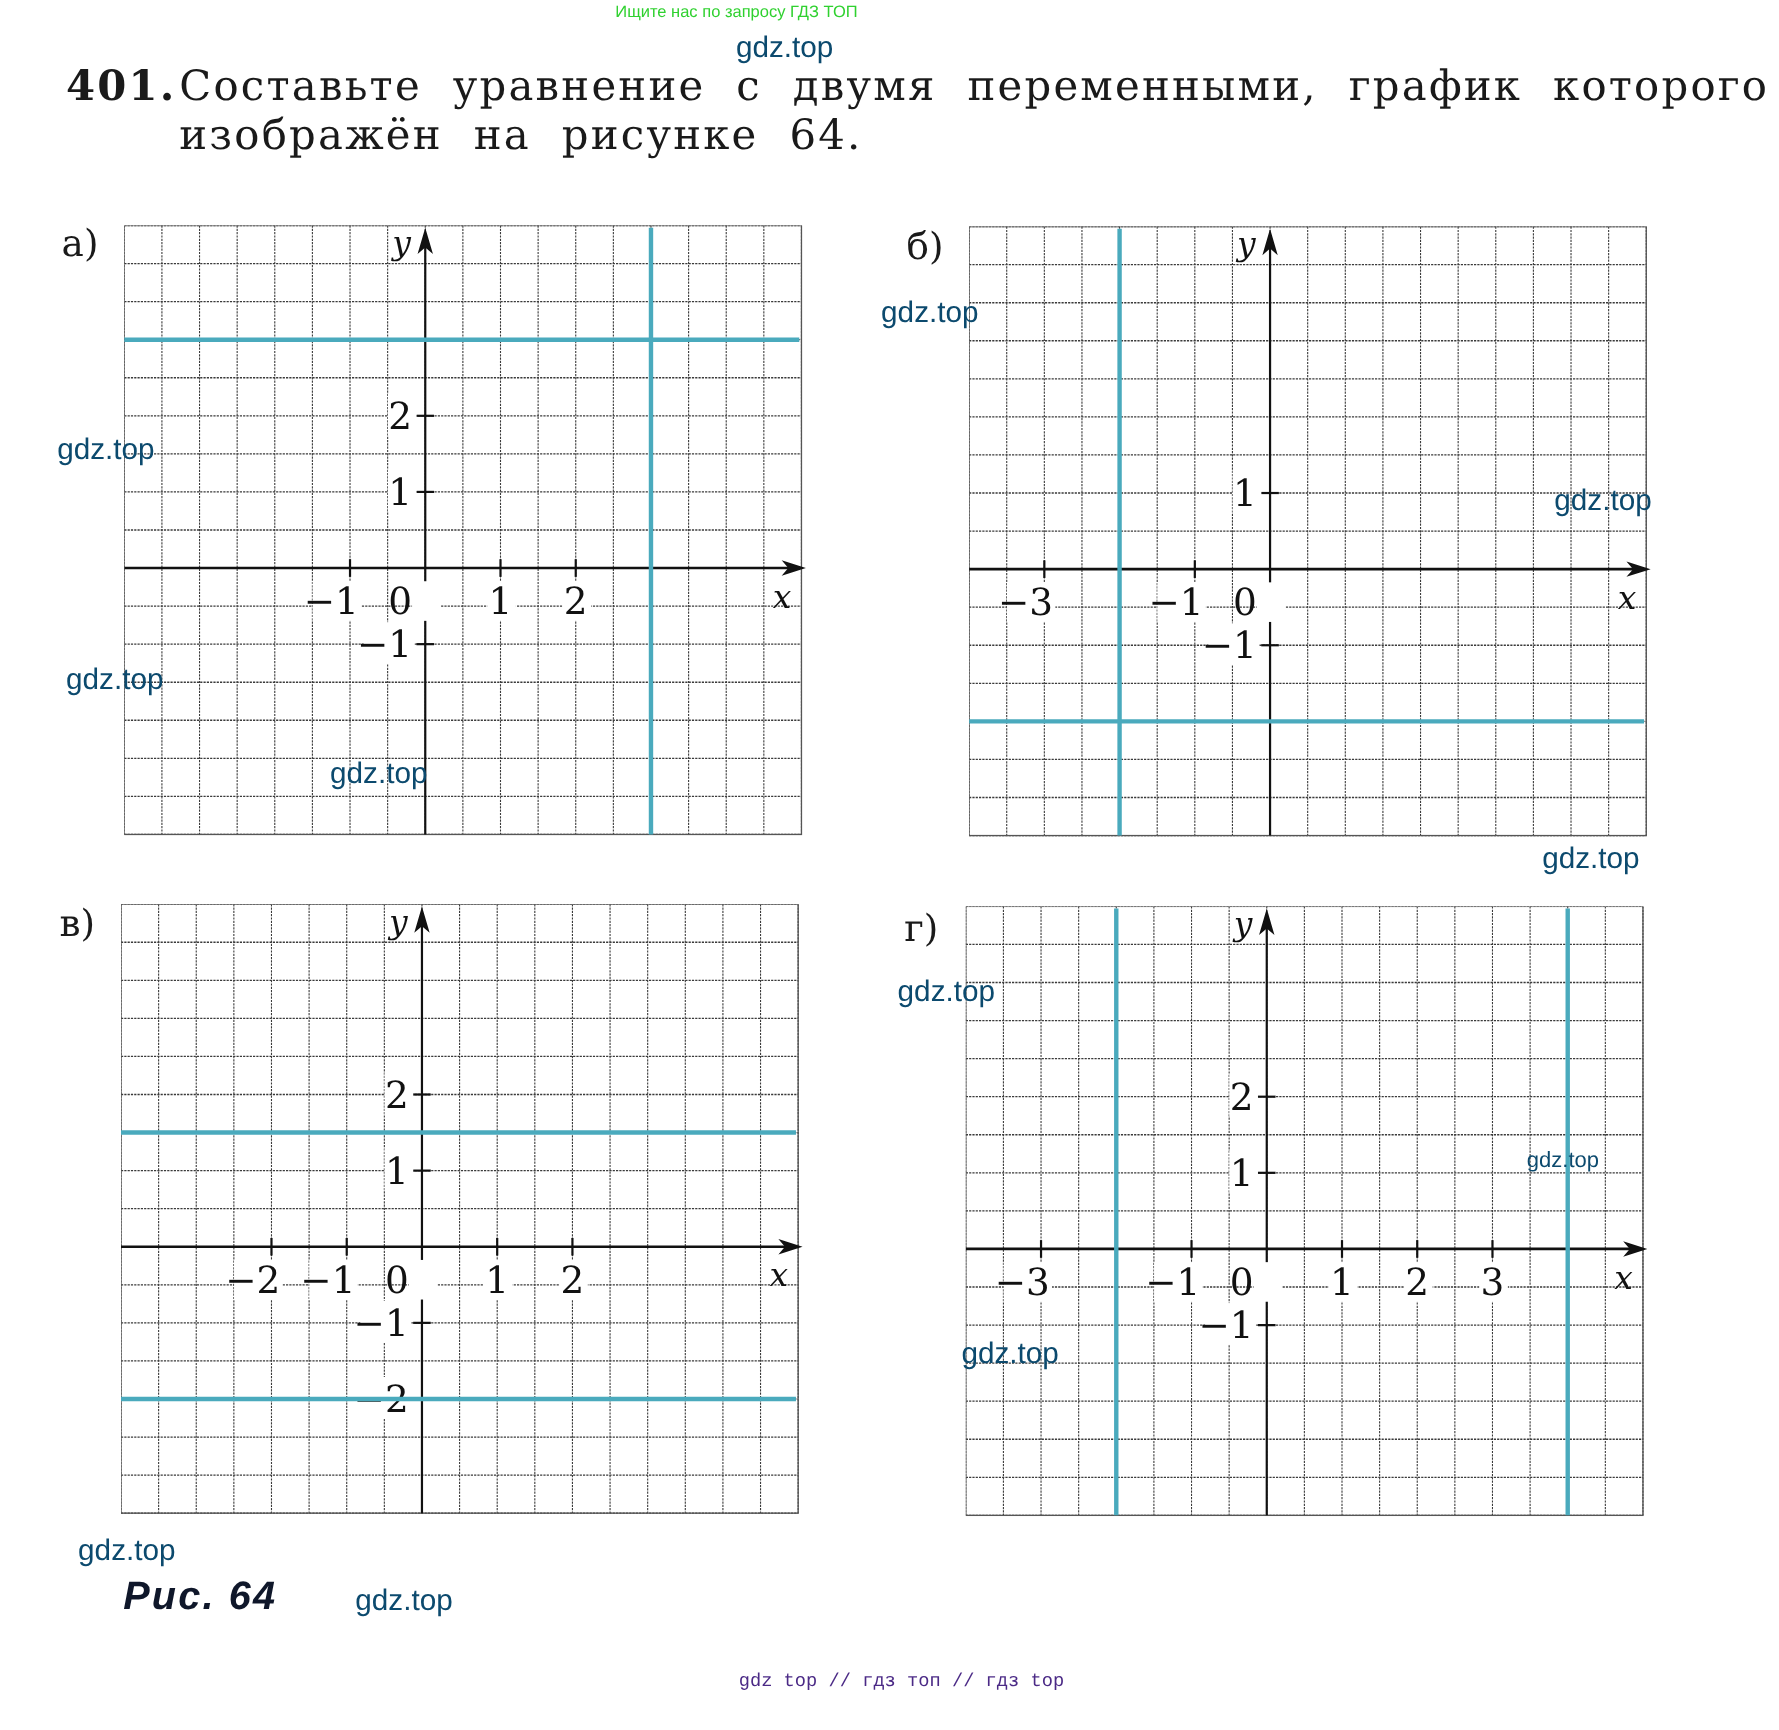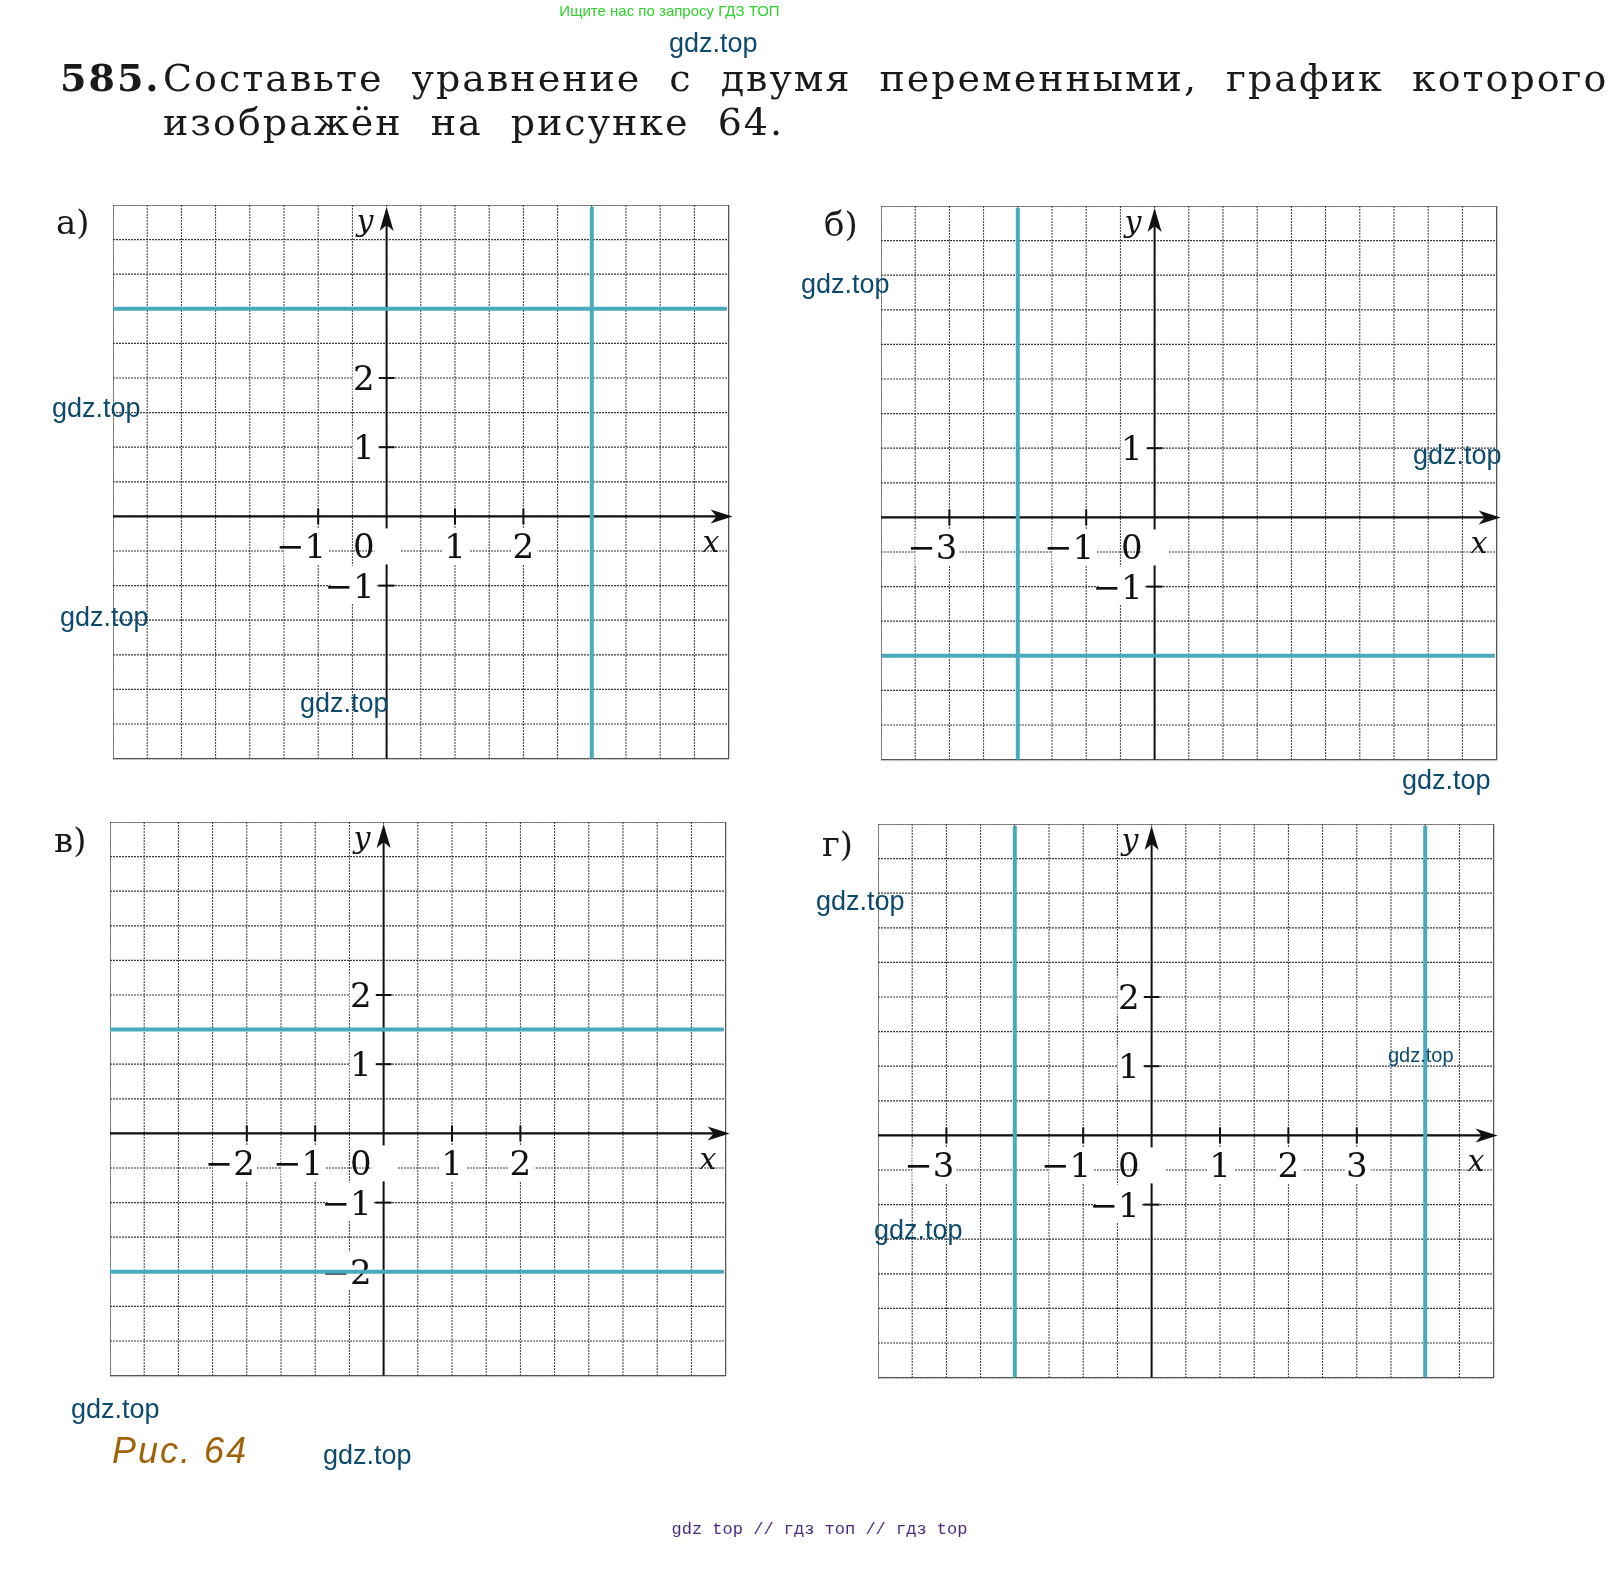--- a/index.html
+++ b/index.html
@@ -7,31 +7,31 @@
   .top-banner { position:absolute; left:0; width:1339px; top:2px; text-align:center; font-family:"Liberation Sans", sans-serif; font-size:15px; color:#2fd12f; }
   .wm { position:absolute; font-family:"Liberation Sans", sans-serif; font-size:27px; color:#0c4a6e; white-space:nowrap; }
   .wm.small { font-size:20px; }
   .problem { position:absolute; left:60px; top:56px; font-family:"DejaVu Serif", serif; font-size:38px; letter-spacing:2px; line-height:44px; }
   .problem .num { font-weight:bold; position:absolute; left:0; top:0; }
   .problem .l1 { position:absolute; left:103px; top:0; white-space:nowrap; word-spacing:14px; }
   .problem .l2 { position:absolute; left:103px; top:44px; white-space:nowrap; word-spacing:14px;text-align:center; }
   .panel-label { position:absolute; font-family:"DejaVu Serif", serif; font-size:34px; }
   .plot { position:absolute; }
   .plot svg { display:block; }
-  .caption { position:absolute; left:112px; top:1430px; font-family:"Liberation Sans", sans-serif; font-style:italic; font-size:36px; color:#a16207; letter-spacing:2px; }
+  .caption { position:absolute; left:112px; top:1430px; font-family:"Liberation Sans", sans-serif; font-style:italic; font-size:36px; color:#0f172a; letter-spacing:2px;font-weight:bold; }
   .footer { position:absolute; left:11px; width:1617px; top:1520px; text-align:center; font-family:Liberation Mono, monospace; font-size:17px; color:#4b2a86; }
 </style>
 </head>
 <body>
 
 <div class="top-banner">Ищите нас по запросу ГДЗ ТОП</div>
 <div class="wm" style="left:669px;top:28px;">gdz.top</div>
 
 <div class="problem">
-  <span class="num">585.</span>
+  <span class="num">401.</span>
   <span class="l1">Составьте уравнение с двумя переменными, график которого</span>
   <span class="l2">изображён на рисунке 64.</span>
 </div>
 
 <div class="panel-label" style="left:56px;top:202px;">а)</div>
 <div class="panel-label" style="left:824px;top:204px;">б)</div>
 <div class="panel-label" style="left:54px;top:820px;">в)</div>
 <div class="panel-label" style="left:822px;top:824px;">г)</div>
 
 <div class="plot" id="plot0" style="left:113px;top:205px;">

